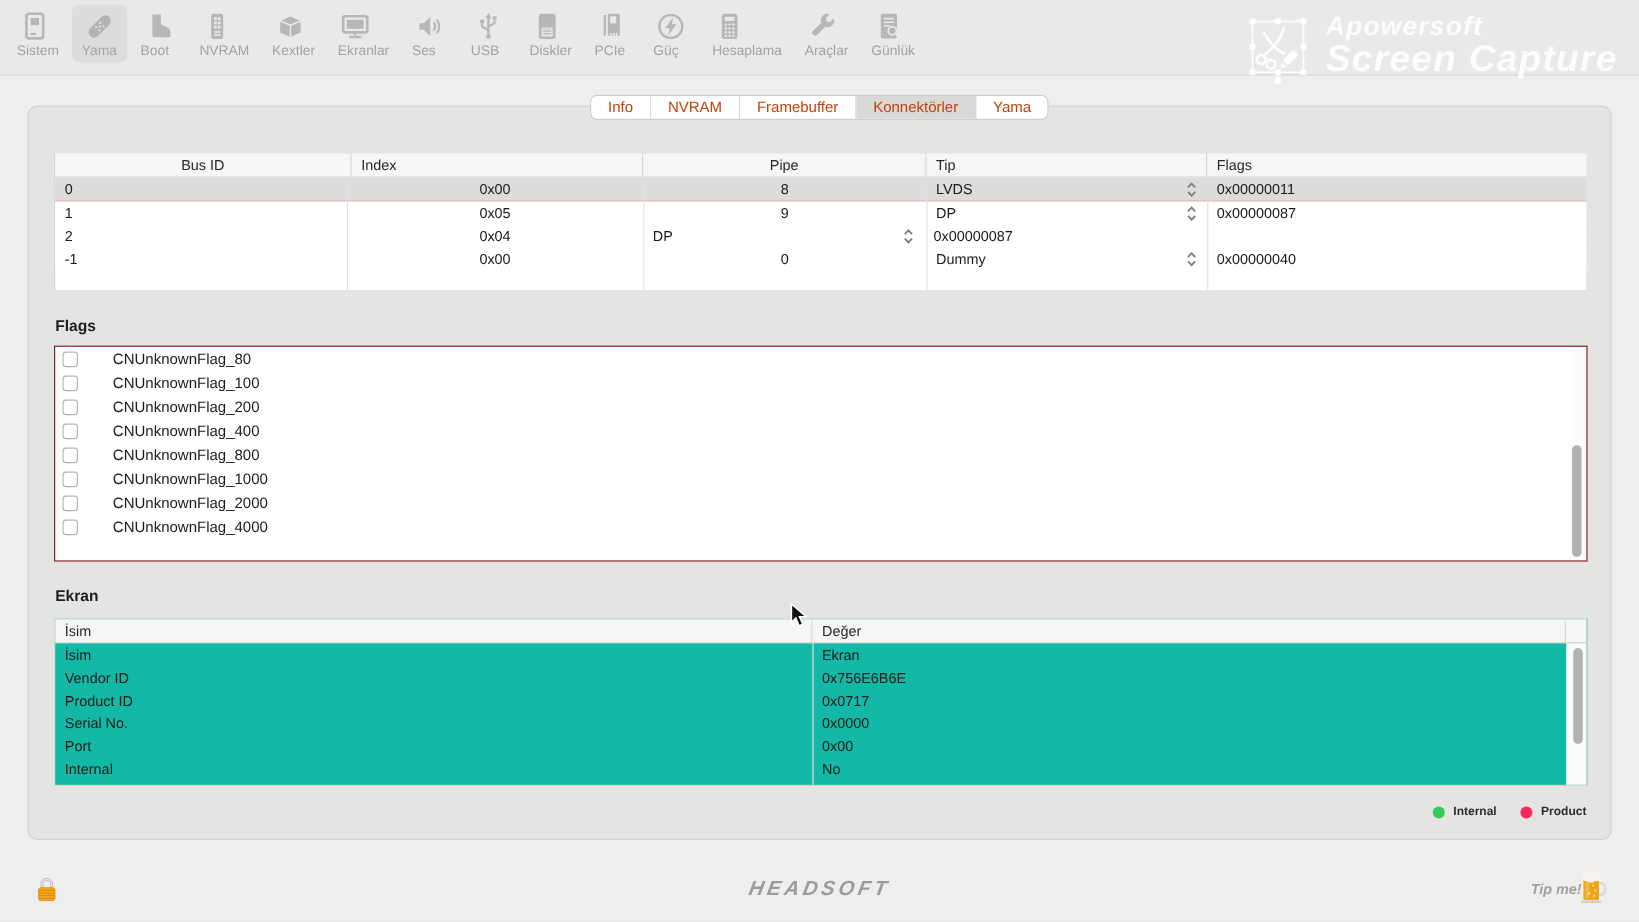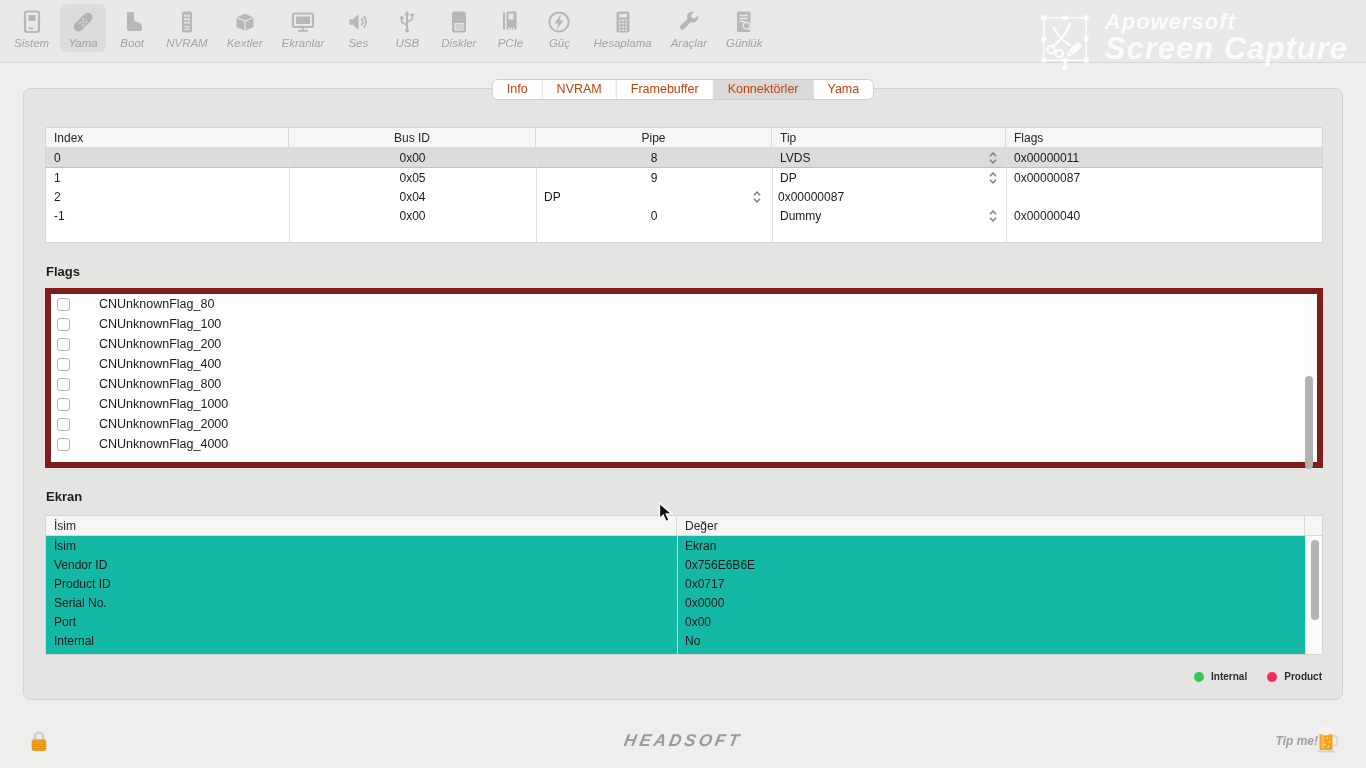--- a/index.html
+++ b/index.html
@@ -11,22 +11,22 @@
     overflow:hidden;
     -webkit-font-smoothing:antialiased;
   }
   
   .toolbar {
     position:absolute; top:0; left:0; right:0; height:63px;
     background:#e9e9e8; border-bottom:1px solid #d6d6d5;
     display:flex; align-items:flex-start; padding:4px 0 0 6px; gap:3px;
   }
   .titem {
-    display:flex; flex-direction:column; align-items:center; gap:0px;
-    padding:3px 8px 3px; border-radius:6px; cursor:default;font-style:italic;
+    display:flex; flex-direction:column; align-items:flex-start; gap:0px;
+    padding:3px 8px 3px; border-radius:6px; cursor:default;
   }
   .titem.selected { background:#dcdcdb; }
   .ticon { width:30px; height:30px; display:flex; align-items:center; justify-content:center; }
   .tlabel { font-size:11.5px; color:#a3a3a2; white-space:nowrap; }
   
   .wm {
     position:absolute; top:10px; right:18px; z-index:30;
     display:flex; align-items:flex-start; gap:13px;
     color:rgba(255,255,255,0.85); pointer-events:none;
   }
@@ -70,21 +70,21 @@
   .w2 { width:247px; justify-content:center; }
   .w3 { width:236px; justify-content:center; }
   .w4 { width:234px; padding-left:8px; position:relative; }
   .w5 { flex:1; padding-left:8px; }
   .stepper { position:absolute; right:8px; top:50%; transform:translateY(-50%); display:flex; }
   
   .sec-title { position:absolute; left:46px; font-size:13px; font-weight:bold; color:#1d1d1f; }
   
   .flagsbox {
     position:absolute; left:45px; top:288px; width:1278px; height:180px;
-    background:#fff; border:6px solid #7f1d1d;
+    background:#fff; border:1px solid #7f1d1d;
   }
   .flag-row { display:flex; align-items:center; height:20px; }
   .cbx {
     width:13px; height:13px; margin-left:6px; border:1px solid #b4b4b3;
     border-radius:3px; background:#fff; flex:0 0 auto;
   }
   .flag-label { margin-left:29px; font-size:12.5px; color:#1a1a1a; }
   .scrolltrack { position:absolute; top:2px; bottom:2px; right:2px; width:12px; background:#fcfcfc; }
   .scrollthumb { position:absolute; right:2px; width:8px; background:#b2b2b1; border-radius:4px; }
   
@@ -344,22 +344,22 @@
   <div class="tab">NVRAM</div>
   <div class="tab">Framebuffer</div>
   <div class="tab selected">Konnektörler</div>
   <div class="tab">Yama</div>
 </div>
 
 <div class="panel"></div>
 
 <div class="ct">
   <div class="ct-header">
+    <div class="ct-hcell w2">Bus ID</div>
     <div class="ct-hcell w1">Index</div>
-    <div class="ct-hcell w2">Bus ID</div>
     <div class="ct-hcell w3">Pipe</div>
     <div class="ct-hcell w4">Tip</div>
     <div class="ct-hcell w5">Flags</div>
   </div>
   <div class="ct-body">
     <div class="ct-row selected">
       <div class="ct-cell w1">0</div>
       <div class="ct-cell w2">0x00</div>
       <div class="ct-cell w3">8</div>
       <div class="ct-cell w4">

